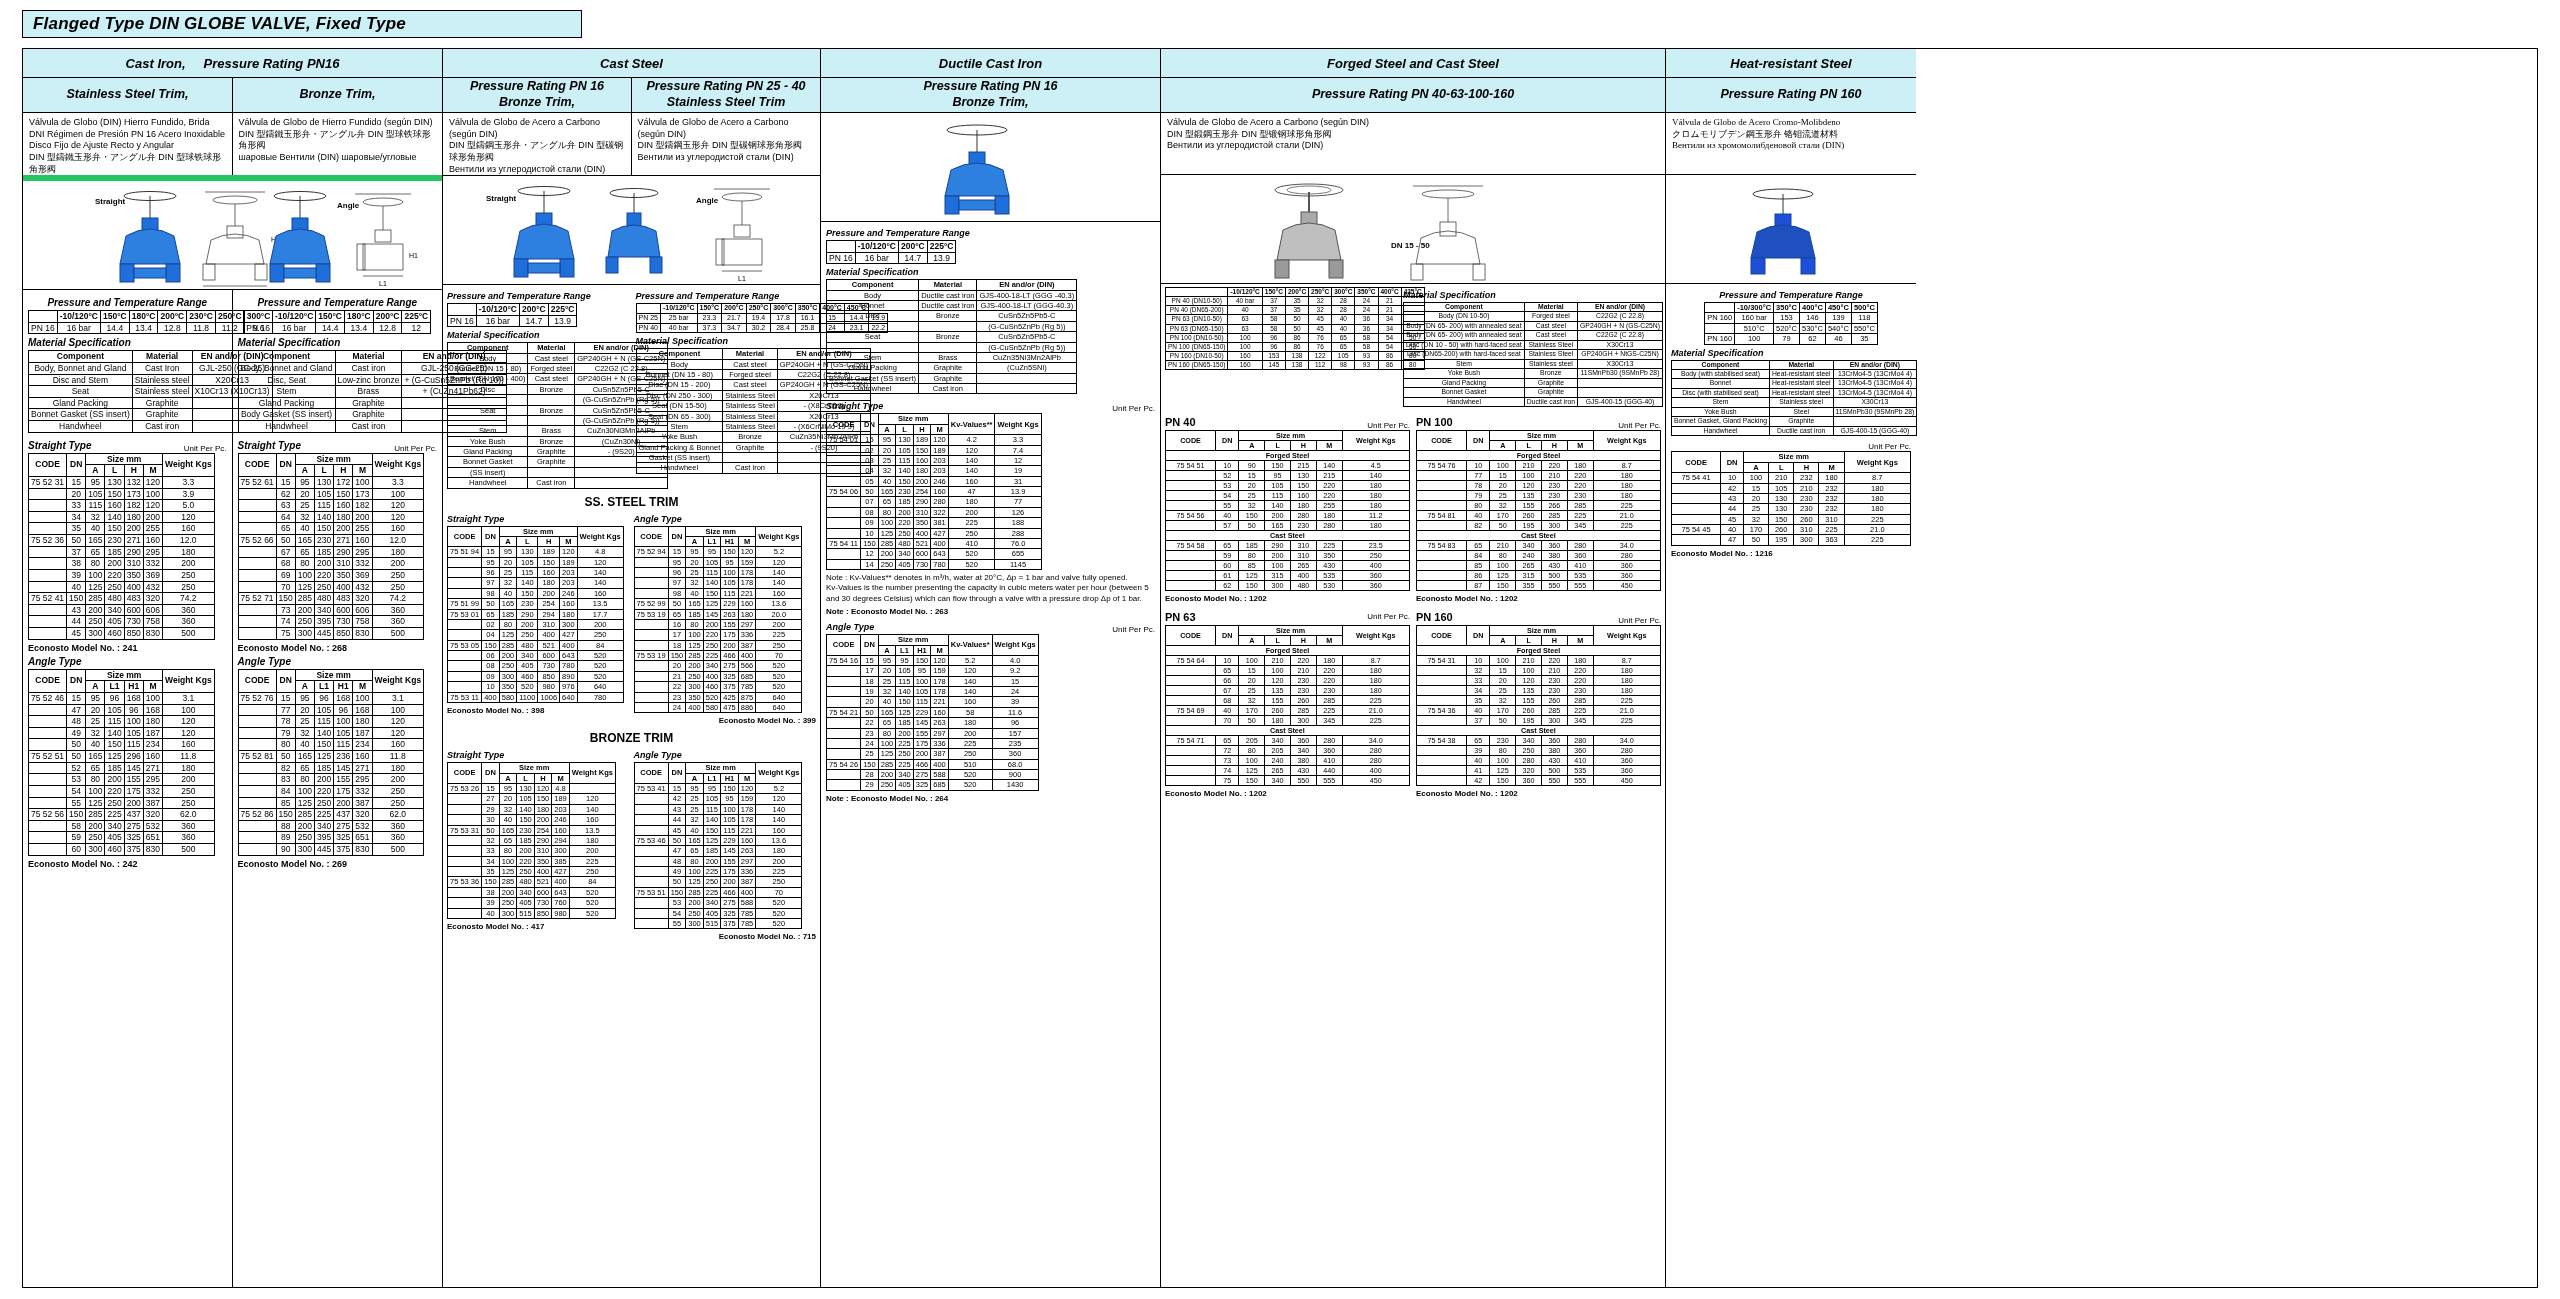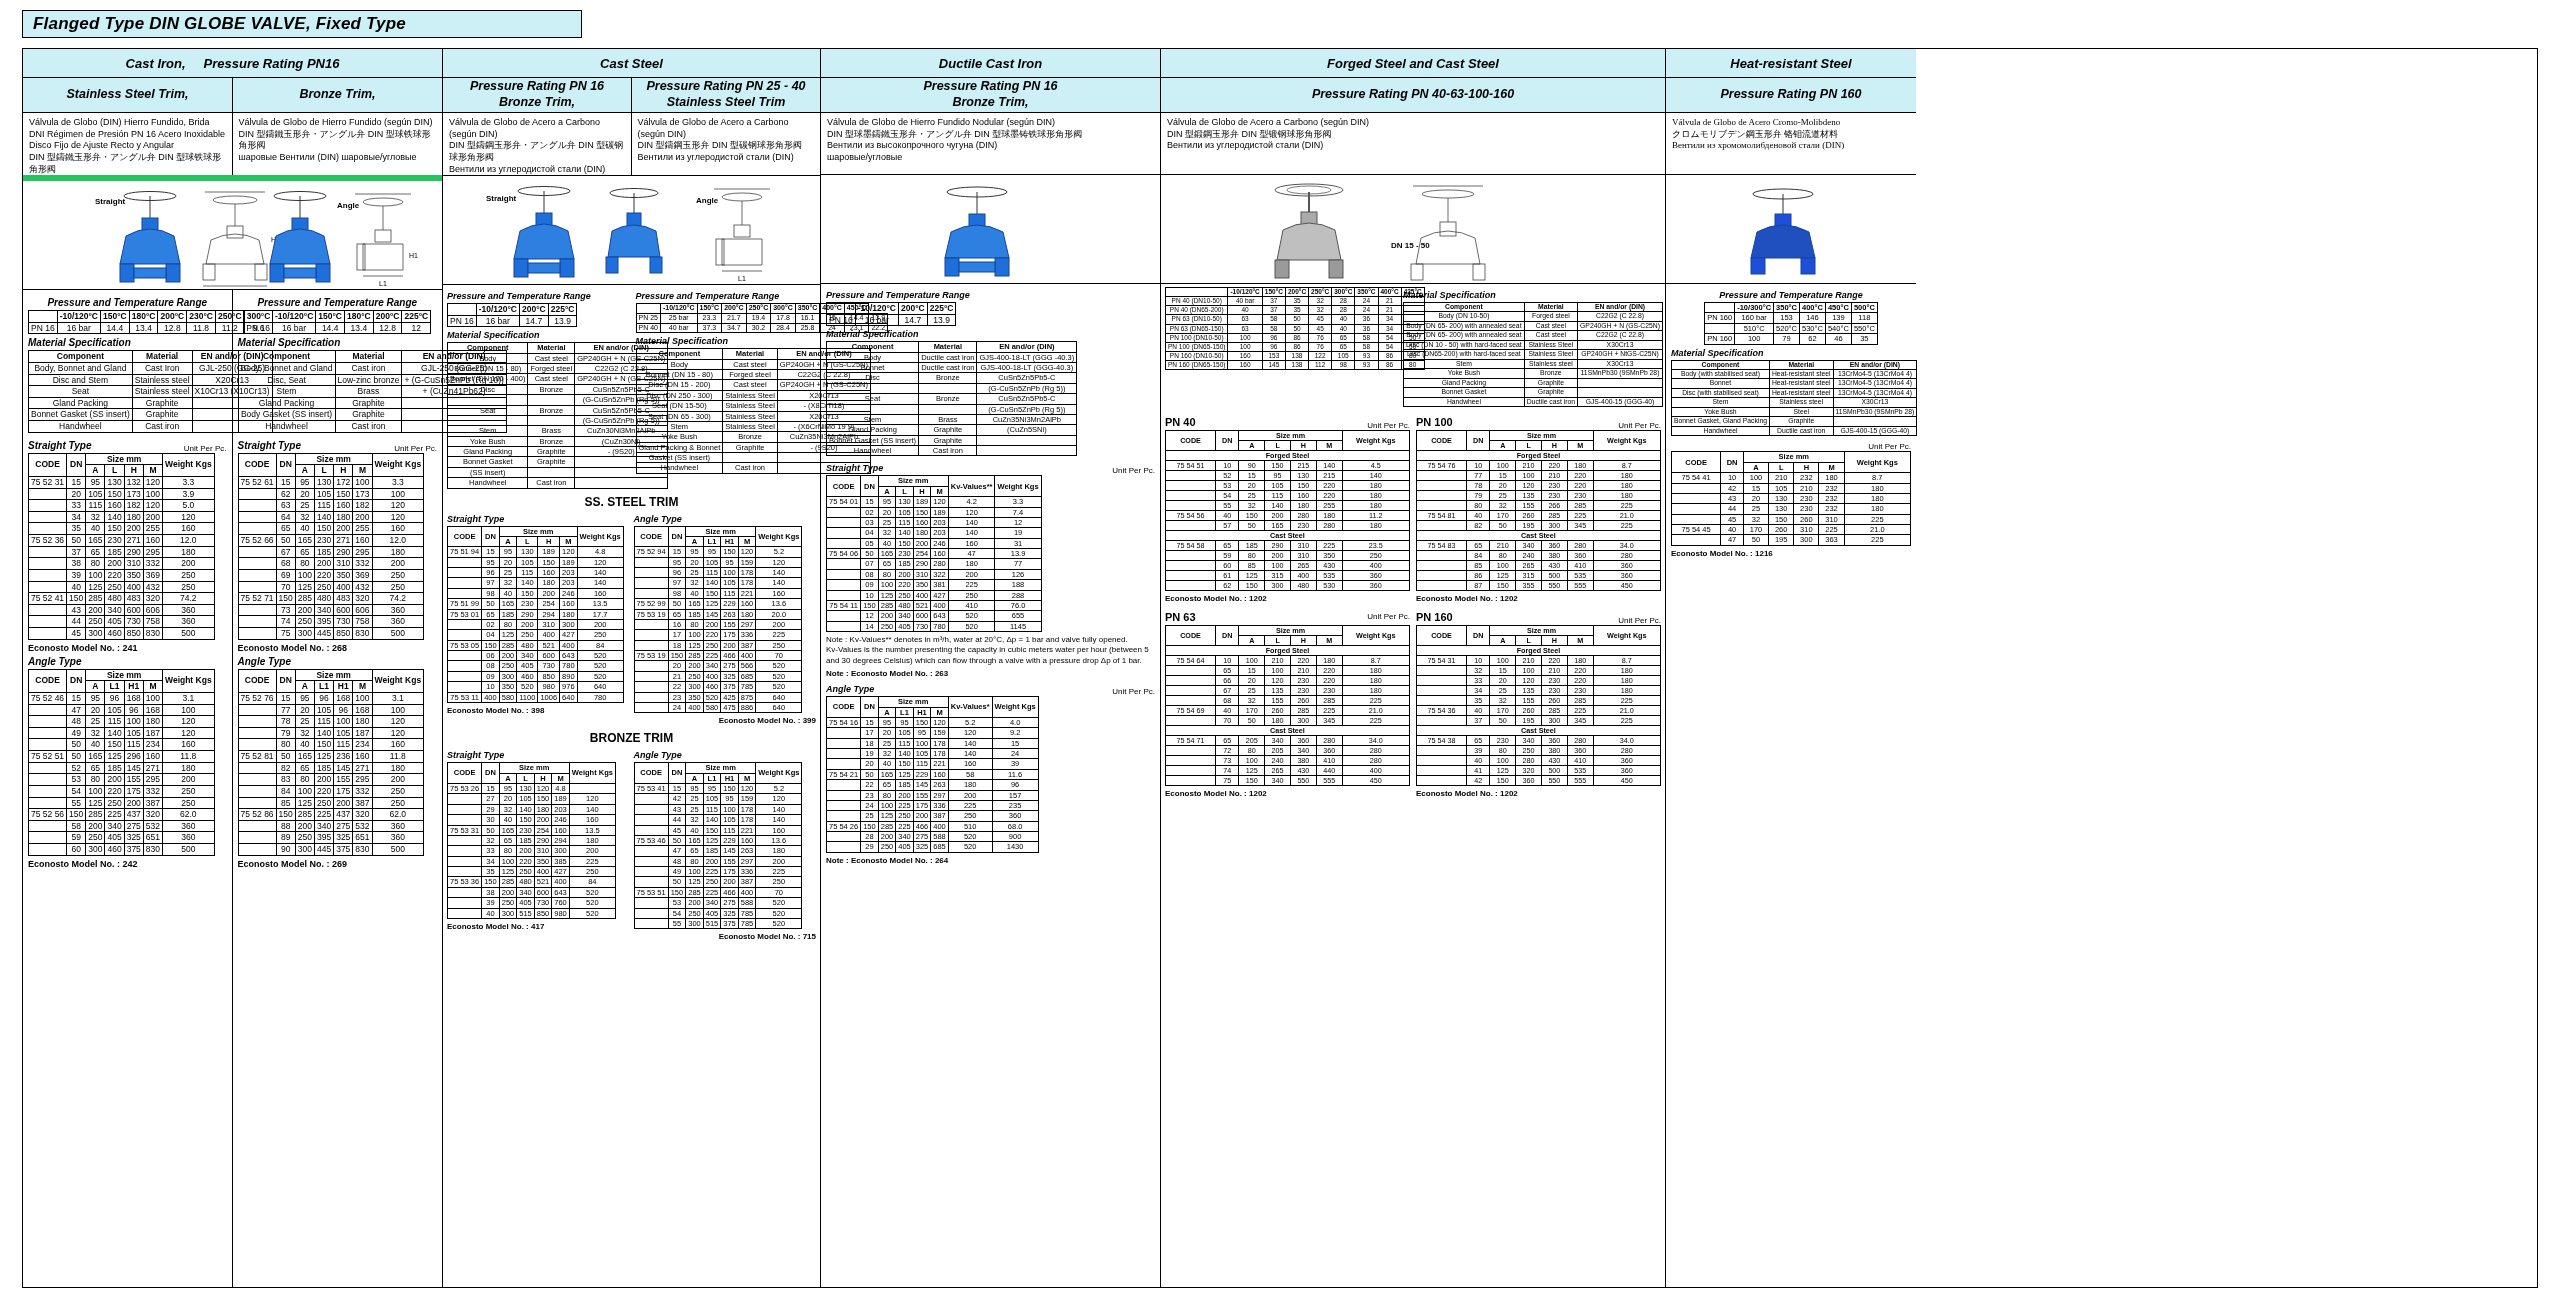--- a/index.html
+++ b/index.html
@@ -1722,24 +1722,20 @@
             <div class="model" style="font-size:8px;text-align:right">Econosto Model No. : 715</div>
           </div>
         </div>
       </div>
     </div>
 
     <div class="col c4">
       <div class="hdr-mat">Ductile Cast Iron</div>
       <div class="subhdr" style="white-space:pre-line;">Pressure Rating PN 16
 Bronze Trim,</div>
-      <div class="desc" style="white-space:pre-line;">Válvula de Globo de Hierro Fundido Nodular (según DIN)
-DIN 型球墨鑄鐵玉形弁・アングル弁  DIN 型球墨铸铁球形角形阀
-Вентили из высокопрочного чугуна (DIN)
-шаровые/угловые</div>
       <div class="pic">
         <svg width="335" height="106" viewBox="0 0 335 106">
           <g transform="translate(120,10)">
             <ellipse cx="34" cy="6" rx="30" ry="5" fill="none" stroke="#333"></ellipse>
             <line x1="34" y1="6" x2="34" y2="28" stroke="#333"></line>
             <rect x="26" y="28" width="16" height="16" fill="#1e6fd9" stroke="#14459b"></rect>
             <path d="M8 46 q26 -14 52 0 l6 26 h-64z" fill="#2d7fe0" stroke="#14459b"></path>
             <rect x="2" y="72" width="14" height="18" fill="#1e6fd9" stroke="#14459b"></rect>
             <rect x="52" y="72" width="14" height="18" fill="#1e6fd9" stroke="#14459b"></rect>
             <rect x="16" y="76" width="36" height="10" fill="#2d7fe0" stroke="#14459b"></rect>

